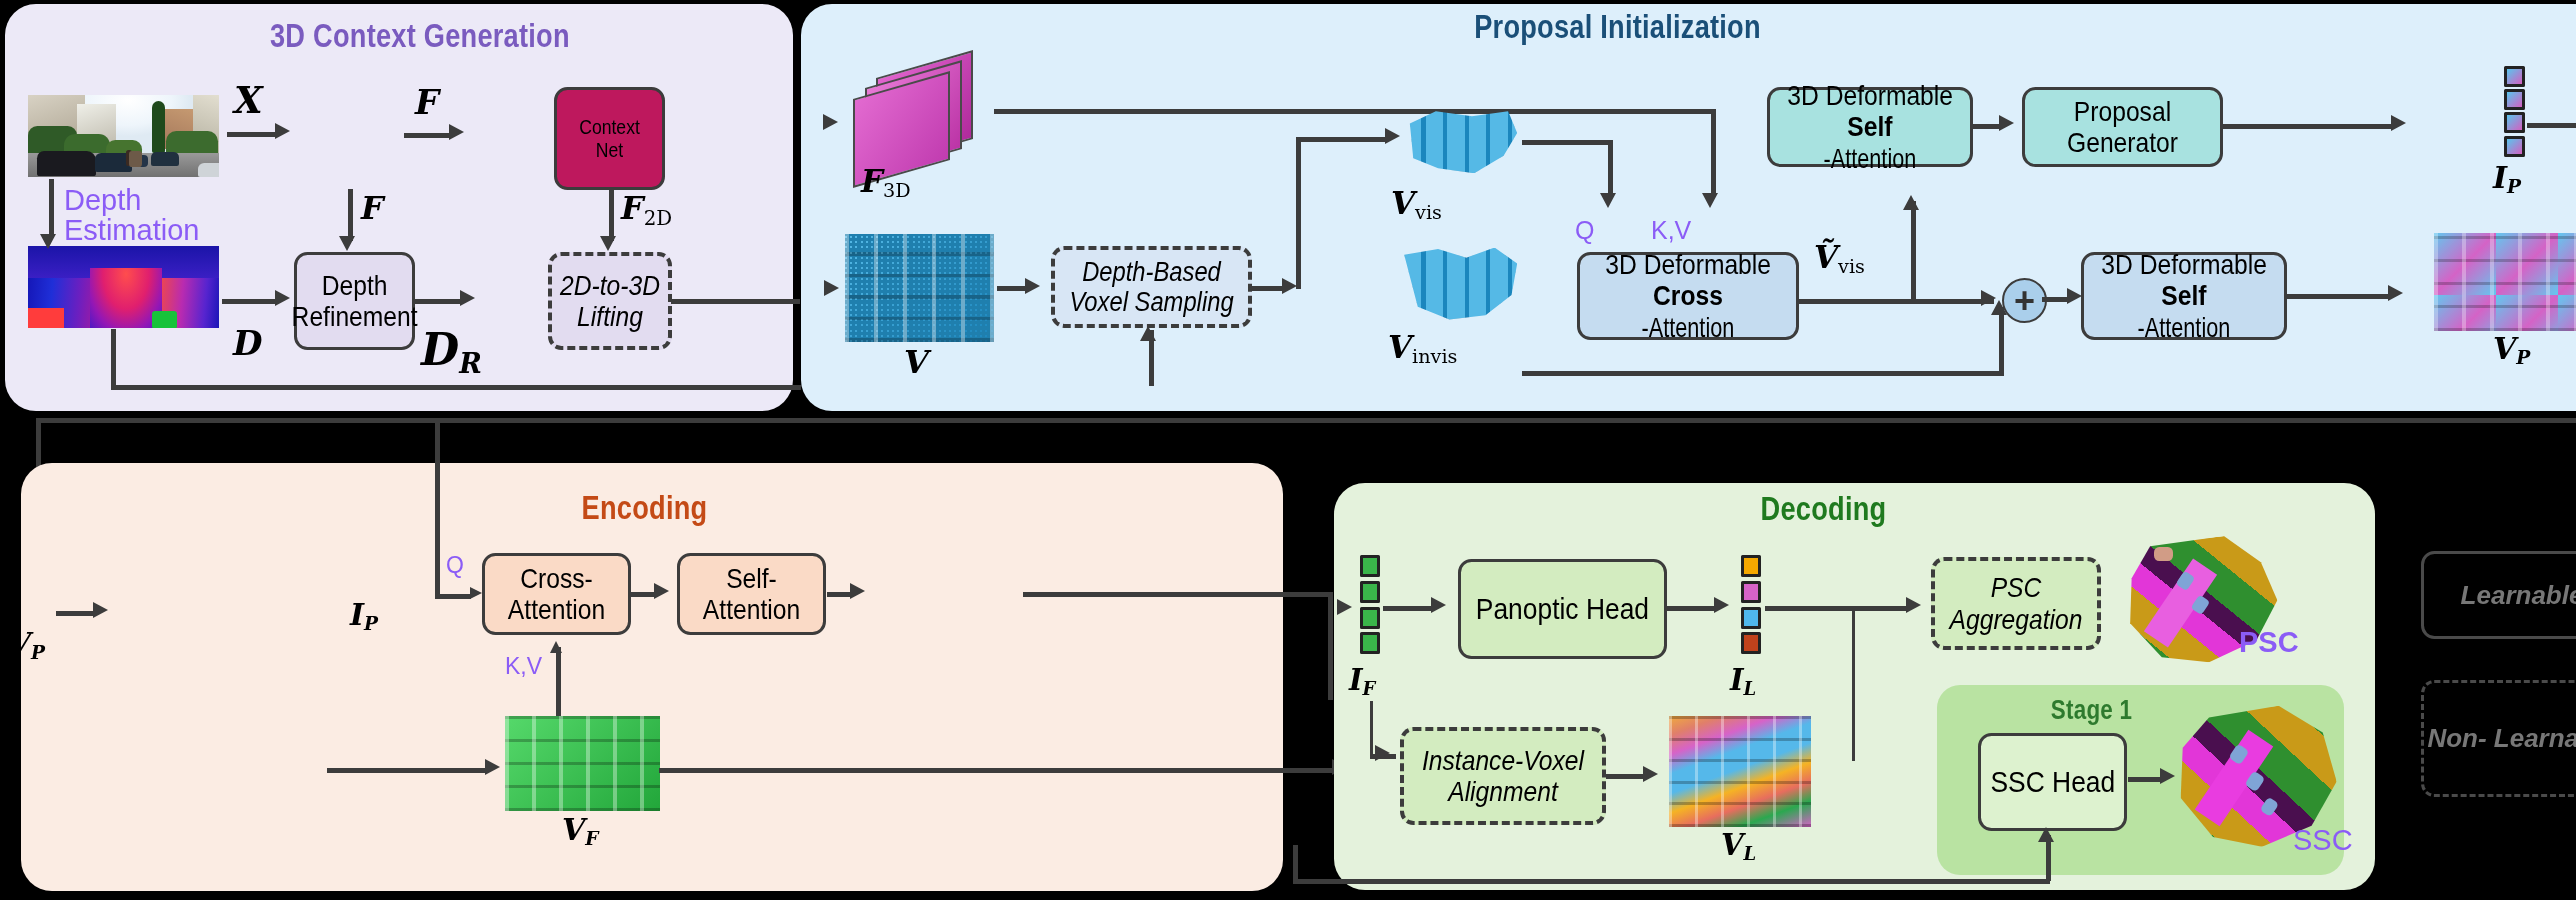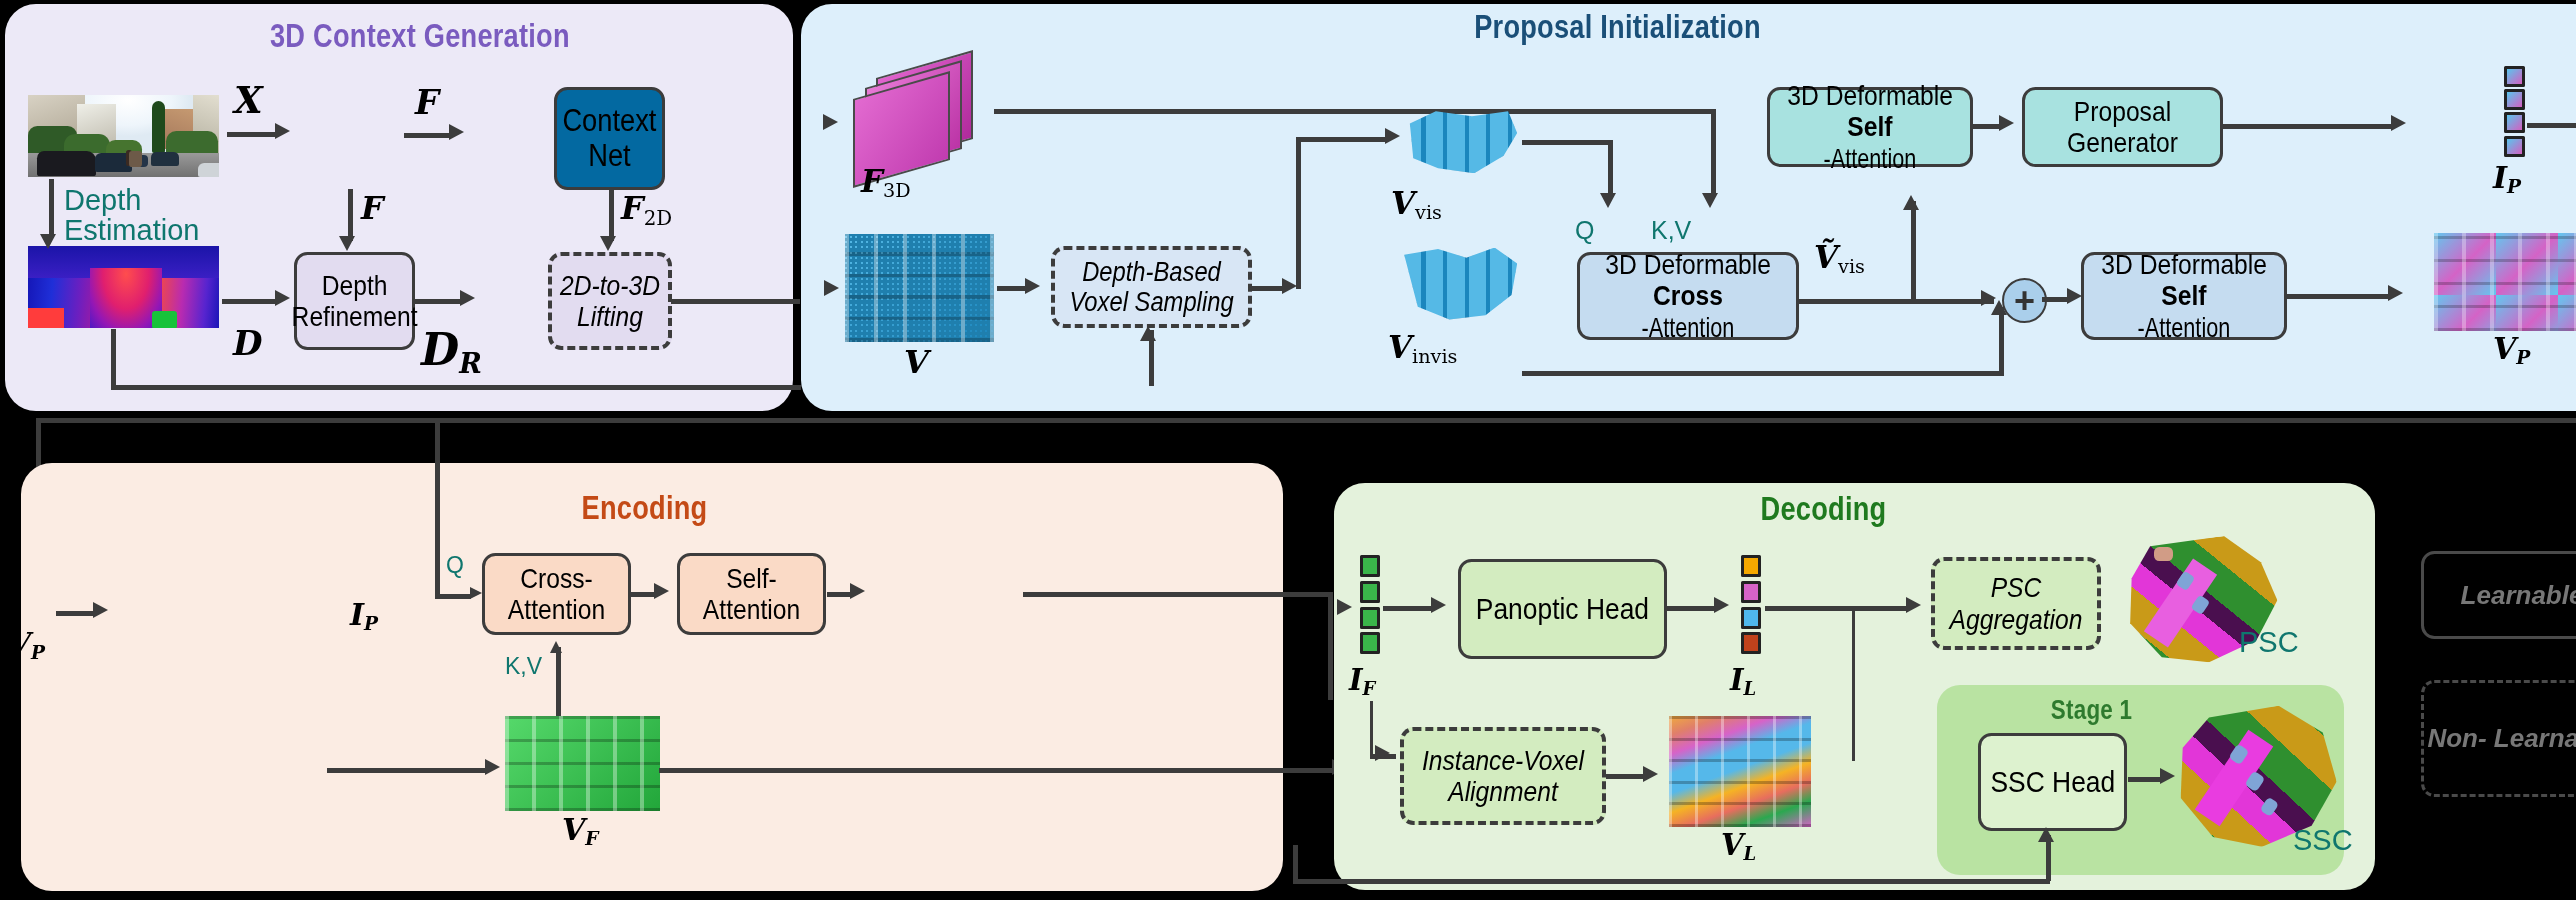--- a/index.html
+++ b/index.html
@@ -18,21 +18,21 @@
   .node span{display:block;transform:scaleX(.88);transform-origin:center;}
   .node.dashed{border-style:dashed;border-width:4.1px;font-style:italic;}
 
   
   .mlab{position:absolute;font-family:"DejaVu Serif",serif;font-weight:bold;
         font-style:italic;color:#000;white-space:nowrap;line-height:1;}
   .mlab sub{font-size:.62em;font-style:normal;font-weight:normal;
         font-family:"DejaVu Serif",serif;vertical-align:-.28em;}
   .mlab sub.it{font-style:italic;font-weight:bold;}
   .plain{position:absolute;font-family:"Liberation Sans",sans-serif;
-        color:#0f766e;white-space:nowrap;font-style:normal;font-weight:normal;}
+        color:#8b5cf6;white-space:nowrap;font-style:normal;font-weight:normal;}
 
   
   .ln{position:absolute;background:#3c3c3c;}
   .hln{height:4.6px;}
   .vln{width:4.6px;}
   .ah{position:absolute;width:0;height:0;}
   .ah.r{border-left:15.5px solid #3c3c3c;border-top:8.8px solid transparent;border-bottom:8.8px solid transparent;}
   .ah.d{border-top:15.5px solid #3c3c3c;border-left:8.8px solid transparent;border-right:8.8px solid transparent;}
   .ah.u{border-bottom:15.5px solid #3c3c3c;border-left:8.8px solid transparent;border-right:8.8px solid transparent;}
   .thin{background:#3c3c3c;}
@@ -100,21 +100,21 @@
 
   <div class="ln vln" style="left:49px;top:179px;height:59px;"></div>
   <div class="ah d" style="left:40px;top:234px;"></div>
   <div class="plain" style="left:64px;top:185px;font-size:29px;width:98px;white-space:normal;line-height:1.05;">Depth Estimation</div>
 
 
   <div class="mlab" style="left:415px;top:85px;font-size:34px;">F</div>
   <div class="ln hln" style="left:404px;top:133px;width:46px;"></div>
   <div class="ah r" style="left:449px;top:124px;"></div>
 
-  <div class="node" style="left:554px;top:87px;width:111px;height:103px;background:#0369a1;font-size:31px;justify-content:center;">
+  <div class="node" style="left:554px;top:87px;width:111px;height:103px;background:#be185d;font-size:20px;justify-content:center;">
     <span>Context Net</span>
   </div>
 
   <div class="ln vln" style="left:348px;top:189px;height:52px;"></div>
   <div class="ah d" style="left:339px;top:236px;"></div>
   <div class="mlab" style="left:361px;top:192px;font-size:32px;">F</div>
 
   <div class="ln vln" style="left:609px;top:189px;height:52px;"></div>
   <div class="ah d" style="left:600px;top:236px;"></div>
   <div class="mlab" style="left:621px;top:192px;font-size:32px;">
@@ -390,21 +390,21 @@
   <div style="position:absolute;left:2117px;top:531px;width:170px;height:139px;">
     <div style="position:absolute;left:5.2px;top:8.2px;width:155px;height:124px;
       background:linear-gradient(45deg,#2f8f2f 0%,#2f8f2f 18%,#c99a18 18%,#c99a18 34%,#e236d8 34%,#e236d8 46%,#4a0f4f 46%,#4a0f4f 56%,#2f8f2f 56%,#2f8f2f 72%,#c99a18 72%,#c99a18 88%,#2f8f2f 88%);
       clip-path:polygon(22% 2%,70% 0%,92% 24%,100% 56%,84% 86%,52% 100%,22% 92%,4% 62%,8% 26%);
       transform:rotate(-6deg);"></div>
     <div style="position:absolute;left:49px;top:28px;width:29px;height:88px;background:#e85fe0;transform:rotate(34deg);"></div>
     <div style="position:absolute;left:62px;top:42px;width:13.4px;height:15.5px;background:#7fa4d6;border-radius:4.1px;transform:rotate(34deg);"></div>
     <div style="position:absolute;left:77px;top:66px;width:13.4px;height:15.5px;background:#7fa4d6;border-radius:4.1px;transform:rotate(34deg);"></div>
     <div style="position:absolute;left:37px;top:15.5px;width:18.5px;height:14.4px;background:#d19c86;border-radius:5.2px;"></div>
   </div>
-  <div class="plain" style="left:2239px;top:626px;font-size:29px;font-weight:normal;">PSC</div>
+  <div class="plain" style="left:2239px;top:626px;font-size:29px;font-weight:bold;">PSC</div>
 
   <div class="node dashed" style="left:1400px;top:727px;width:206px;height:98px;background:#d3ecc0;font-size:28px;">
     <span style="white-space:pre-line;">Instance-Voxel Alignment</span>
   </div>
 
   <div class="ln thin" style="left:1370px;top:701px;width:2.6px;height:56px;"></div>
   <div class="ln hln" style="left:1370px;top:754px;width:26px;"></div>
   <div class="ah r" style="left:1375px;top:745px;"></div>
 
   <div class="ln hln" style="left:1606px;top:774px;width:39px;"></div>

